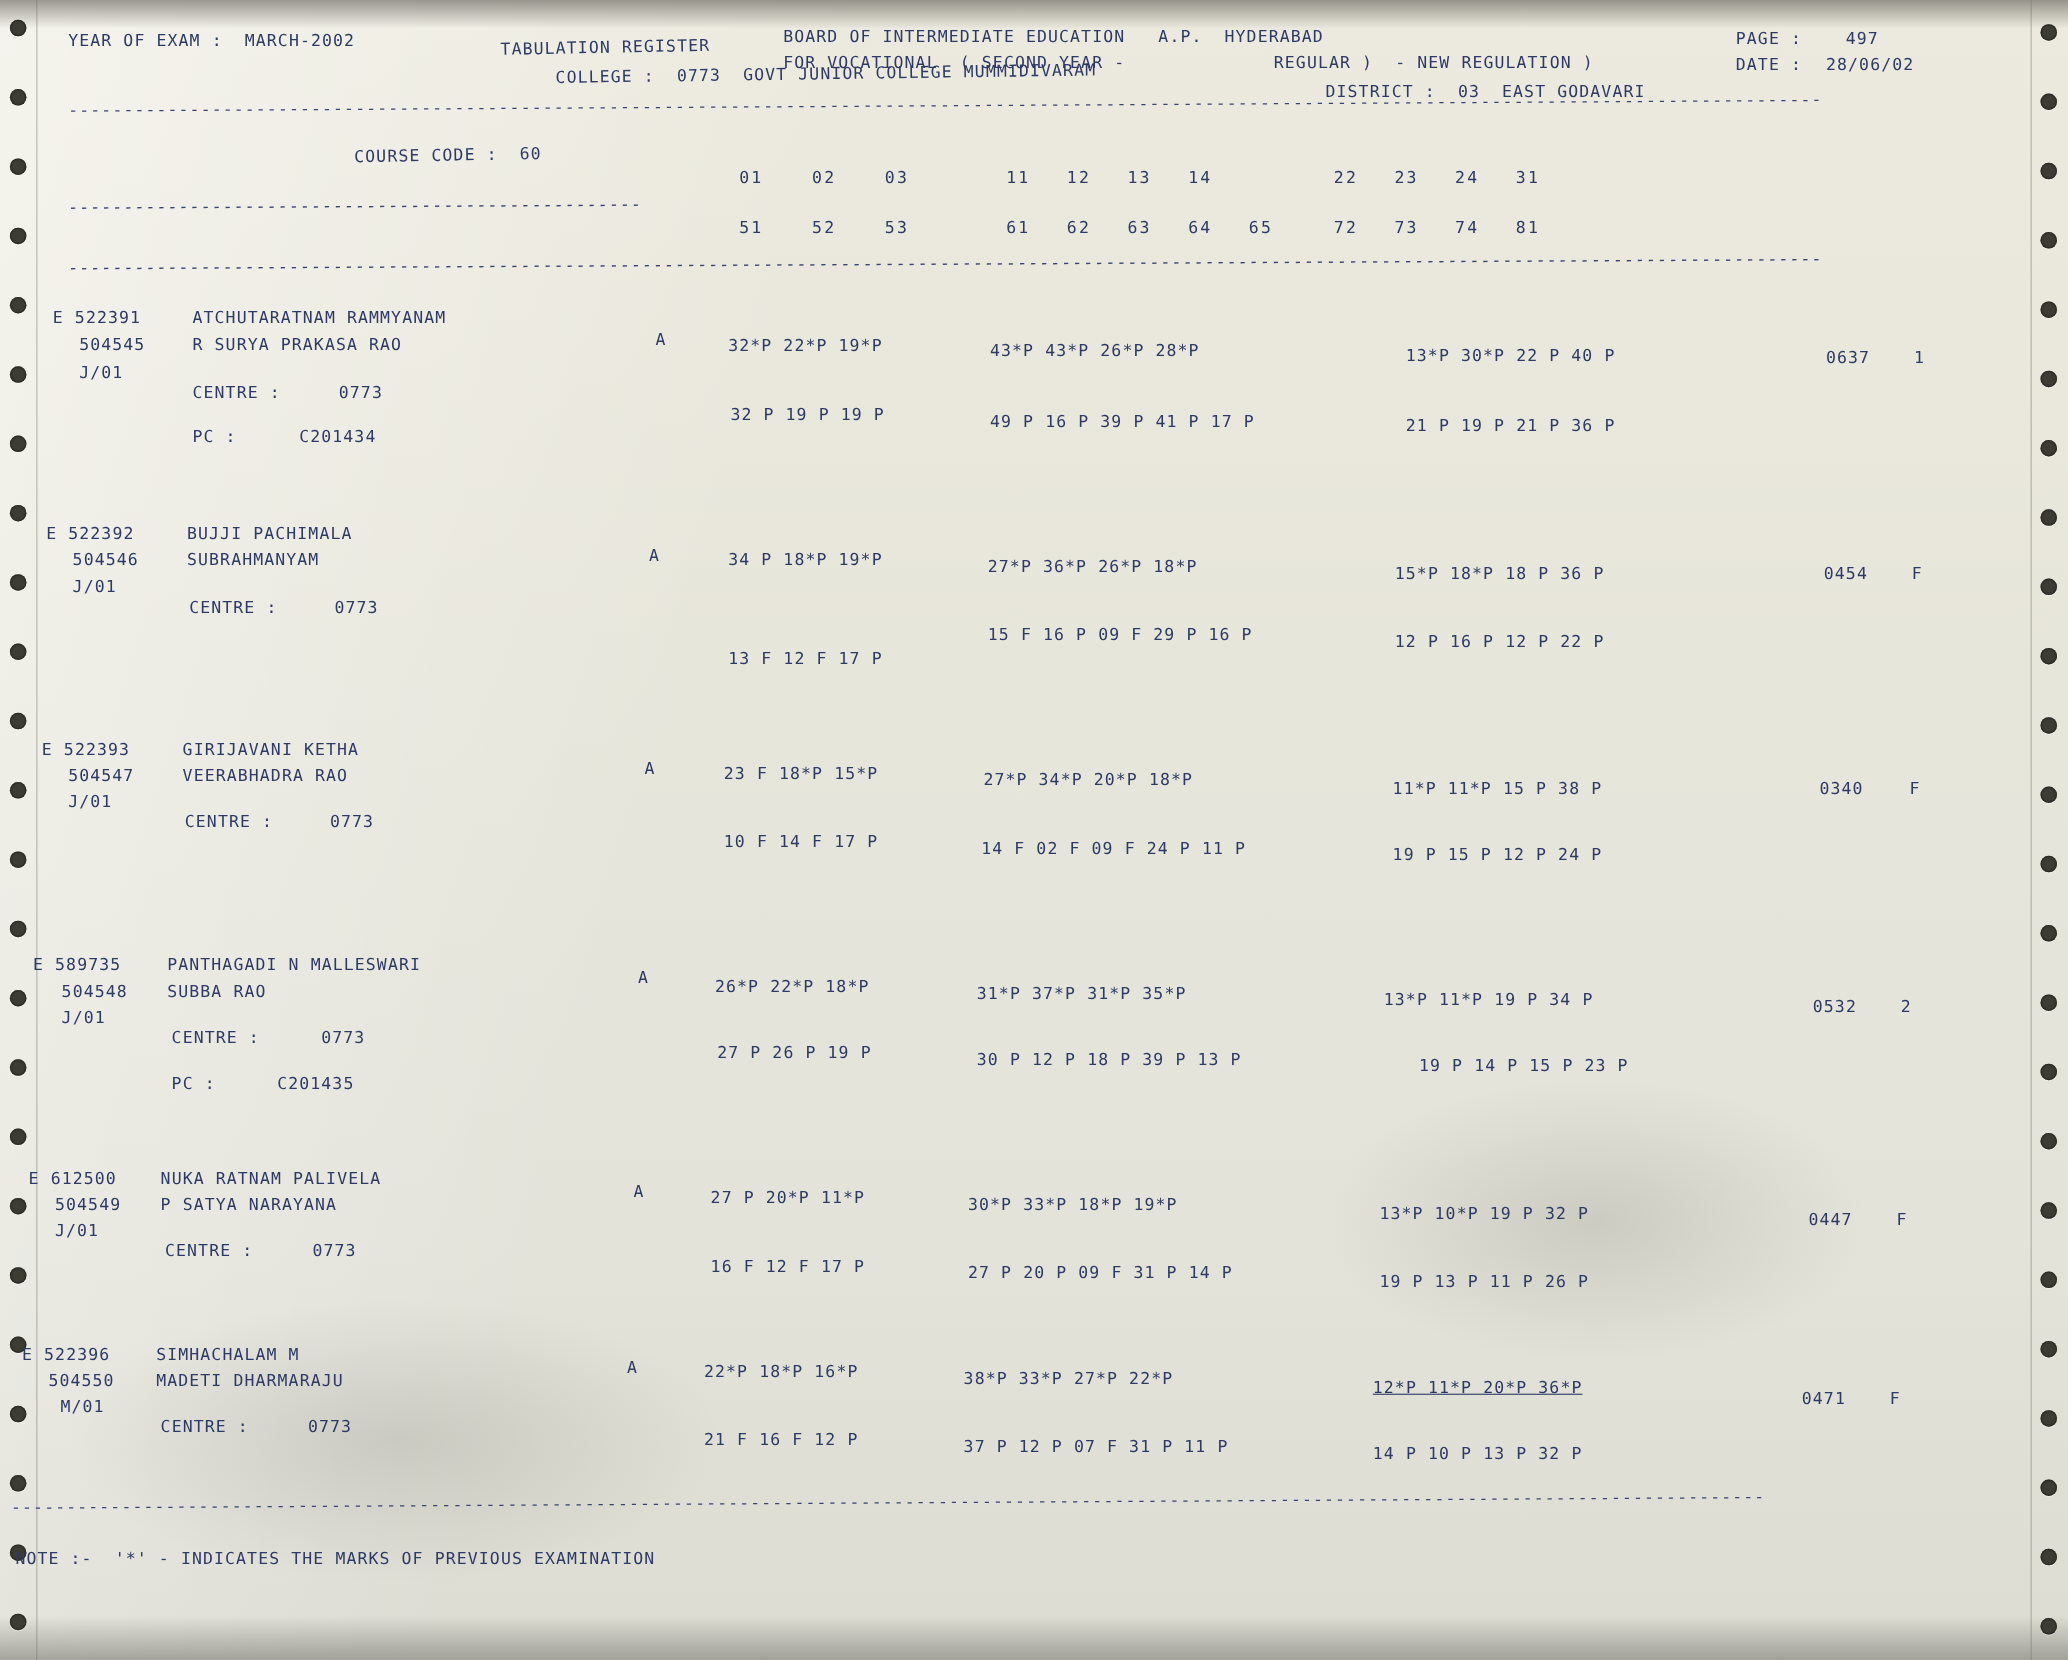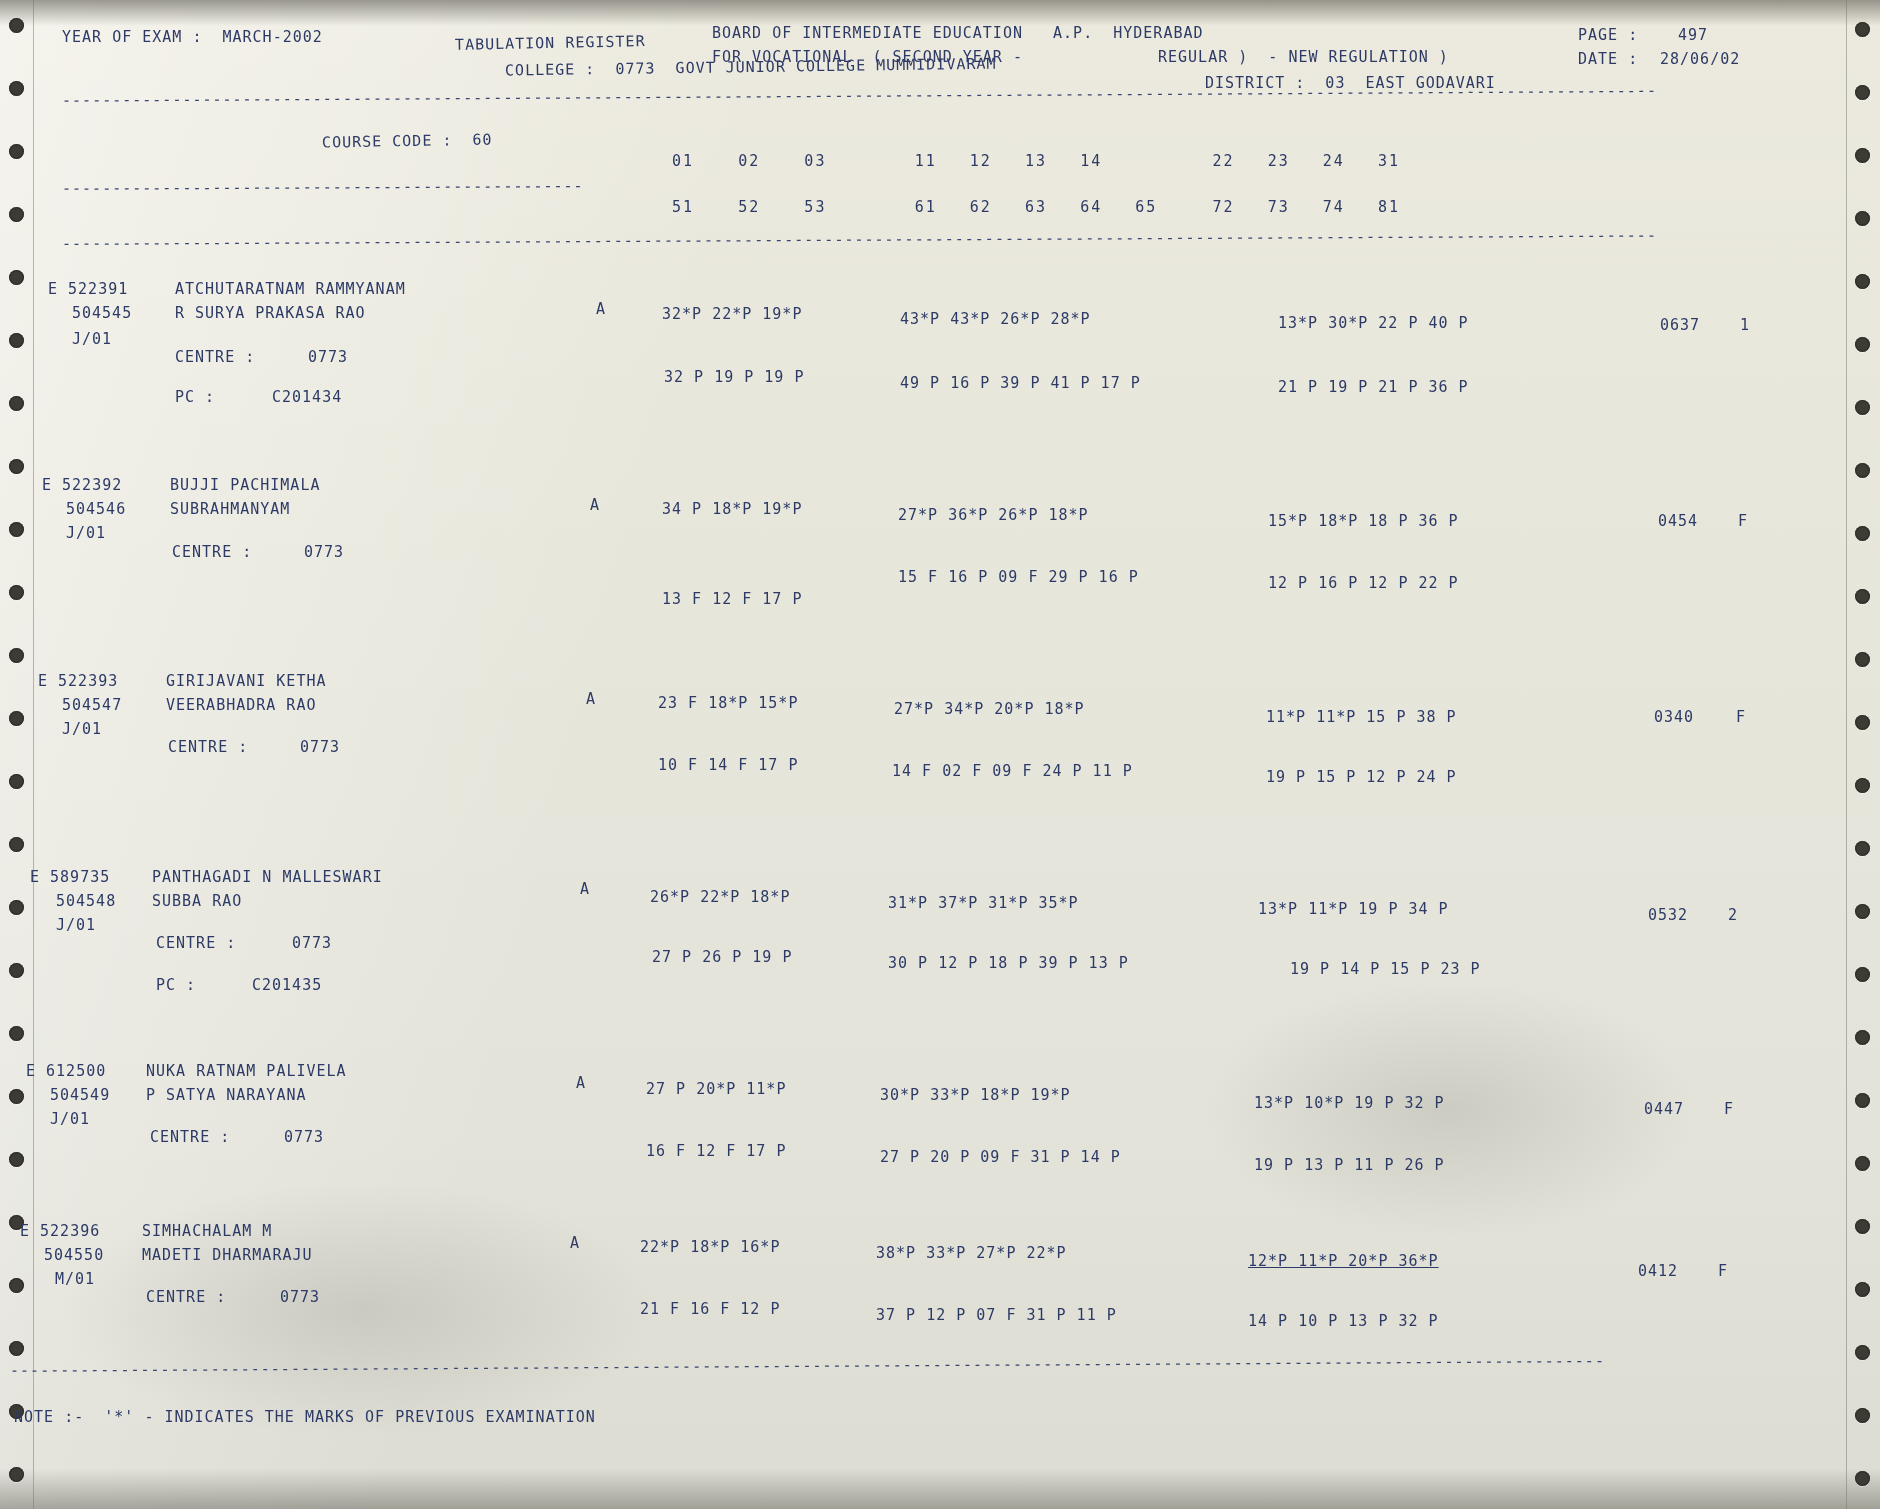--- a/index.html
+++ b/index.html
@@ -275,20 +275,20 @@
     <div class="txt" style="left:142px; top:1246px;">MADETI DHARMARAJU</div>
     <div class="txt" style="left:146px; top:1288px;">CENTRE :</div>
     <div class="txt" style="left:280px; top:1288px;">0773</div>
     <div class="txt" style="left:570px; top:1234px;">A</div>
     <div class="txt" style="left:640px; top:1238px;">22*P 18*P 16*P</div>
     <div class="txt" style="left:876px; top:1244px;">38*P 33*P 27*P 22*P</div>
     <div class="txt" style="left:1248px; top:1252px;text-decoration:underline;">12*P 11*P 20*P 36*P</div>
     <div class="txt" style="left:640px; top:1300px;">21 F 16 F 12 P</div>
     <div class="txt" style="left:876px; top:1306px;">37 P 12 P 07 F 31 P 11 P</div>
     <div class="txt" style="left:1248px; top:1312px;">14 P 10 P 13 P 32 P</div>
-    <div class="txt" style="left:1638px; top:1262px;">0412</div>
+    <div class="txt" style="left:1638px; top:1262px;">0471</div>
     <div class="txt" style="left:1718px; top:1262px;">F</div>
   </div>
 
   <div class="dash" style="left:10px; top:1356px; width:1740px; transform:rotate(-0.35deg);">---------------------------------------------------------------------------------------------------------------------------------------------------------------</div>
   <div class="txt" style="left:14px; top:1408px;">NOTE :-  '*' - INDICATES THE MARKS OF PREVIOUS EXAMINATION</div>
   <div class="dash" style="left:10px; top:1382px; width:1740px; transform:rotate(-0.35deg); opacity:0;">---------------------------------------------------------------------------------------------------------------------------------------------------------------</div>
 </div>
 
 </body></html>

